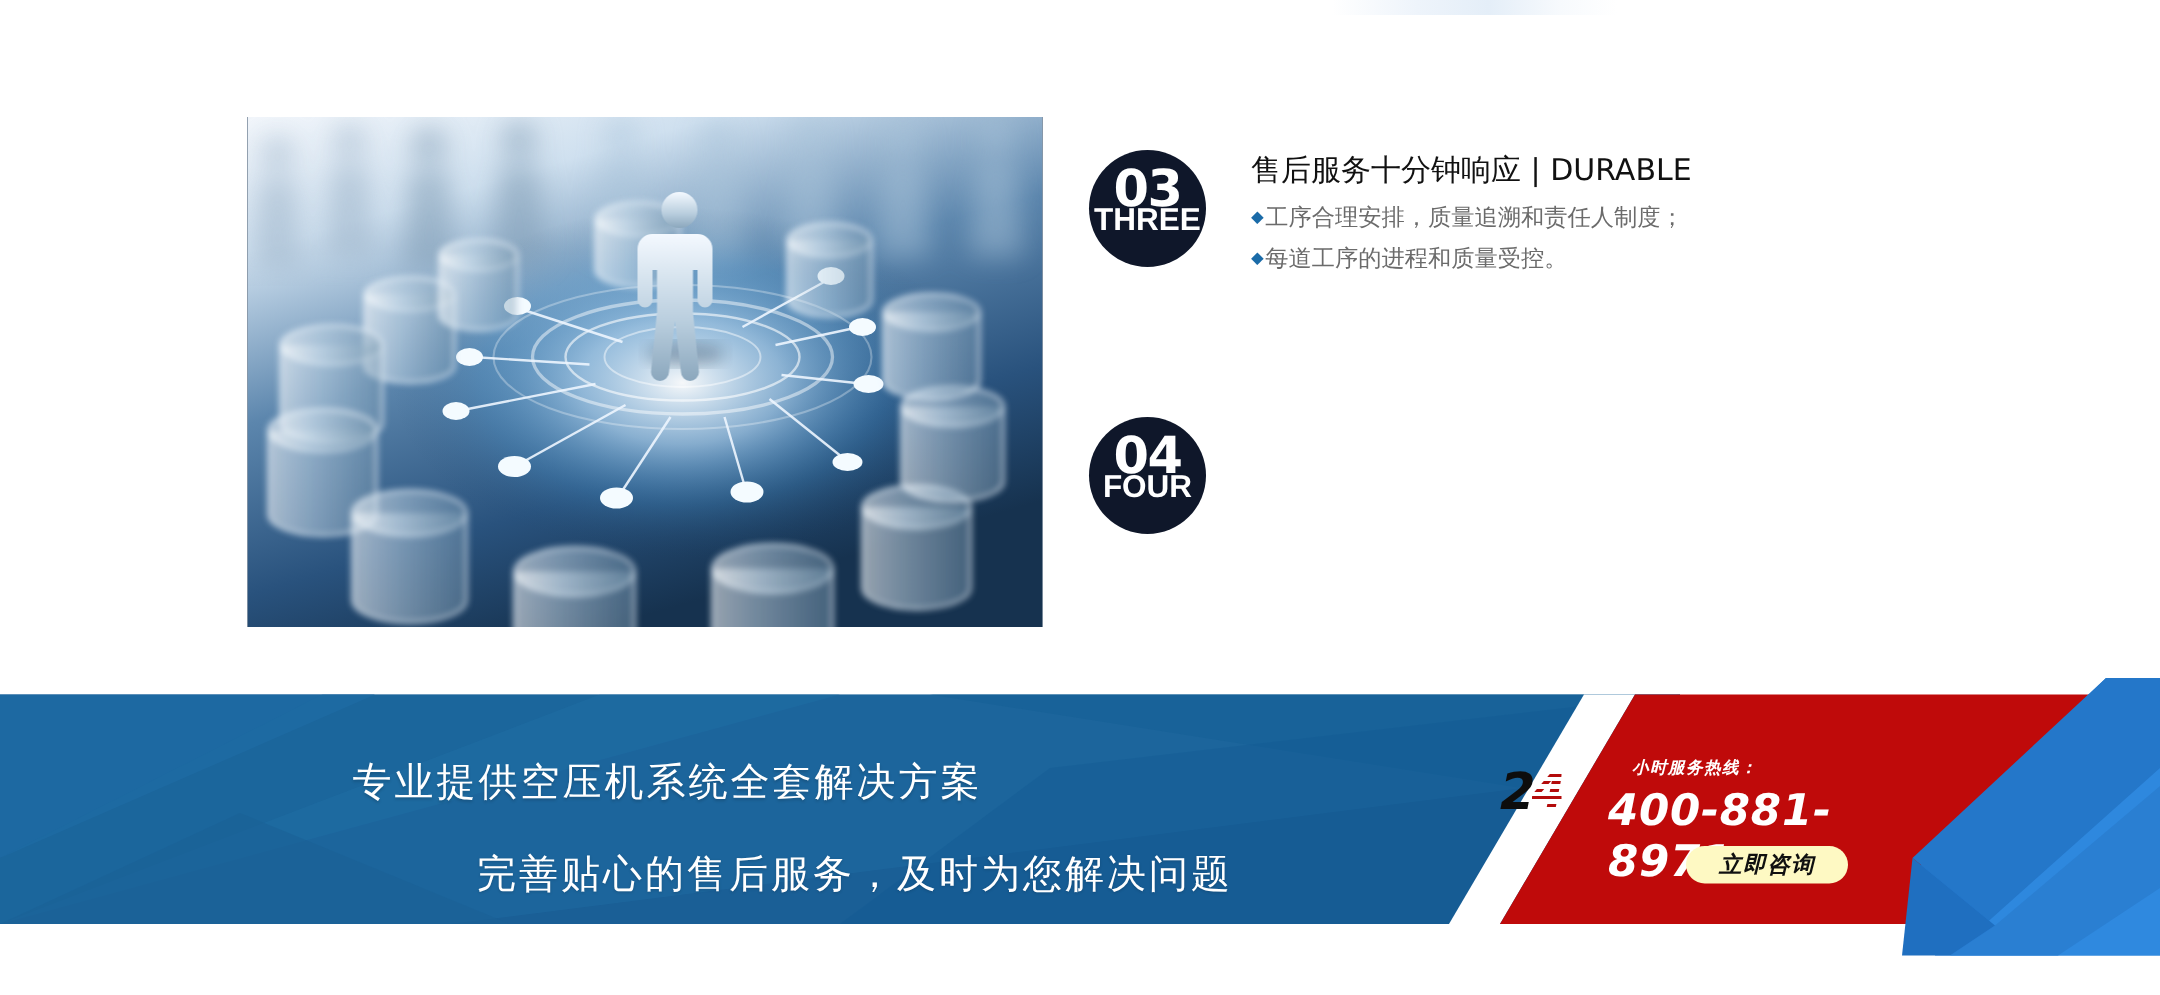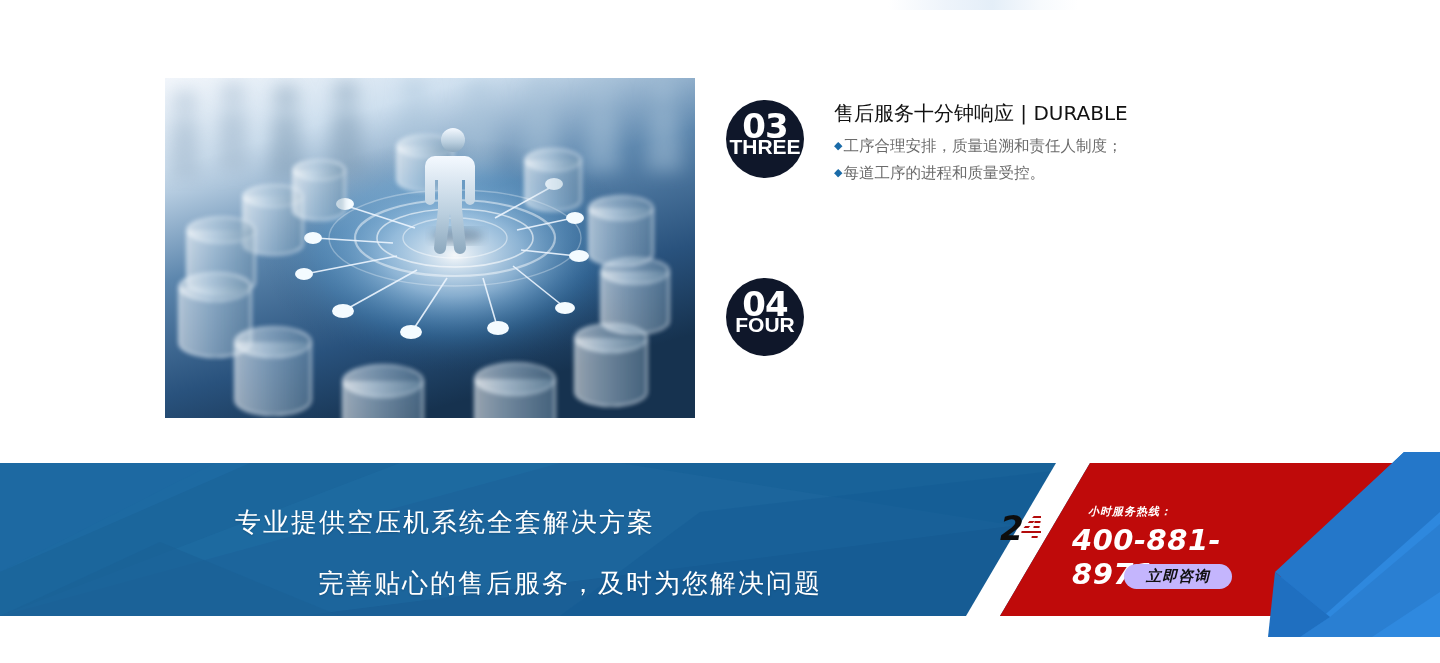--- a/index.html
+++ b/index.html
@@ -98,21 +98,21 @@
   }
   .hot .tel{
     position:absolute; left:72px; top:26px;
     color:#ffffff; font-size:29px; font-style:italic; font-weight:bold;
     letter-spacing:0.5px; font-family:"DejaVu Sans",sans-serif;
     line-height:34px;
   }
   .cta{
     position:absolute; left:1124px; top:564px;
     width:108px; height:25px; border-radius:13px;
-    background:#c4b5fd; color:#101010;
+    background:#fef9c3; color:#101010;
     font-size:15px; font-weight:bold; font-style:italic;
     line-height:25px; text-align:center; letter-spacing:1px;
     font-family:"DejaVu Sans",sans-serif; cursor:pointer;
   }
 </style>
 </head>
 <body>
 
 <div class="top-sliver"></div>
 

